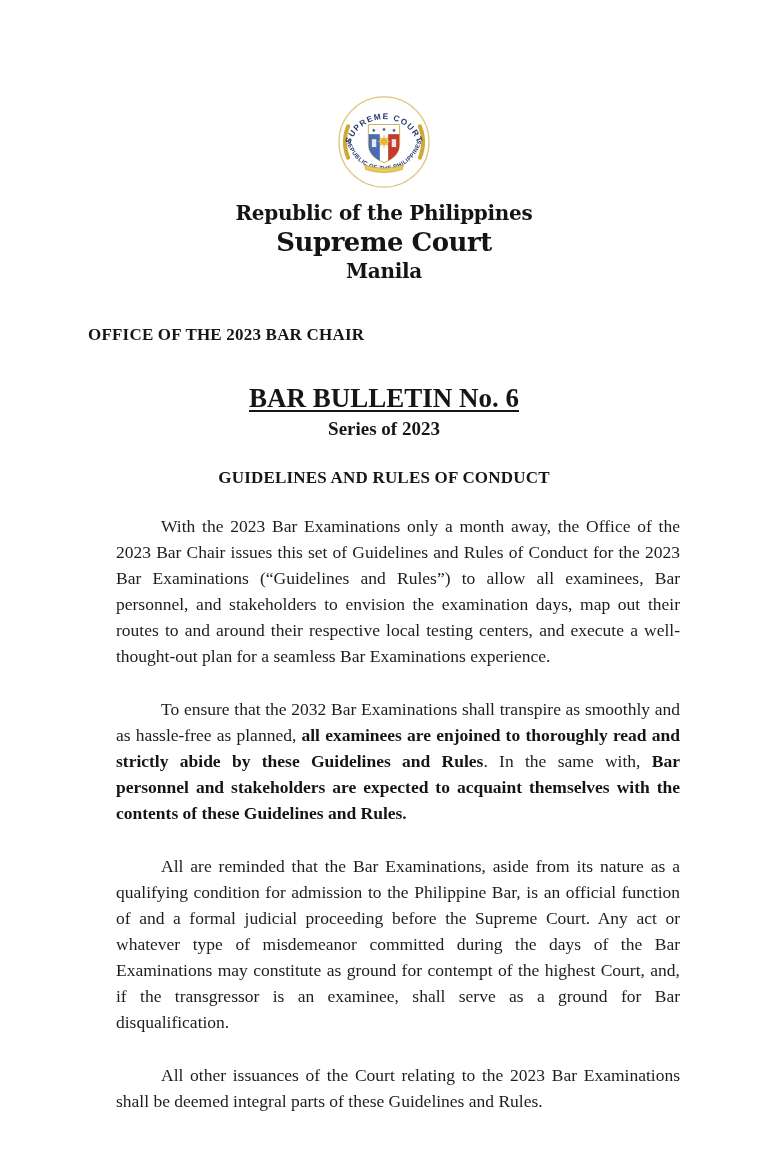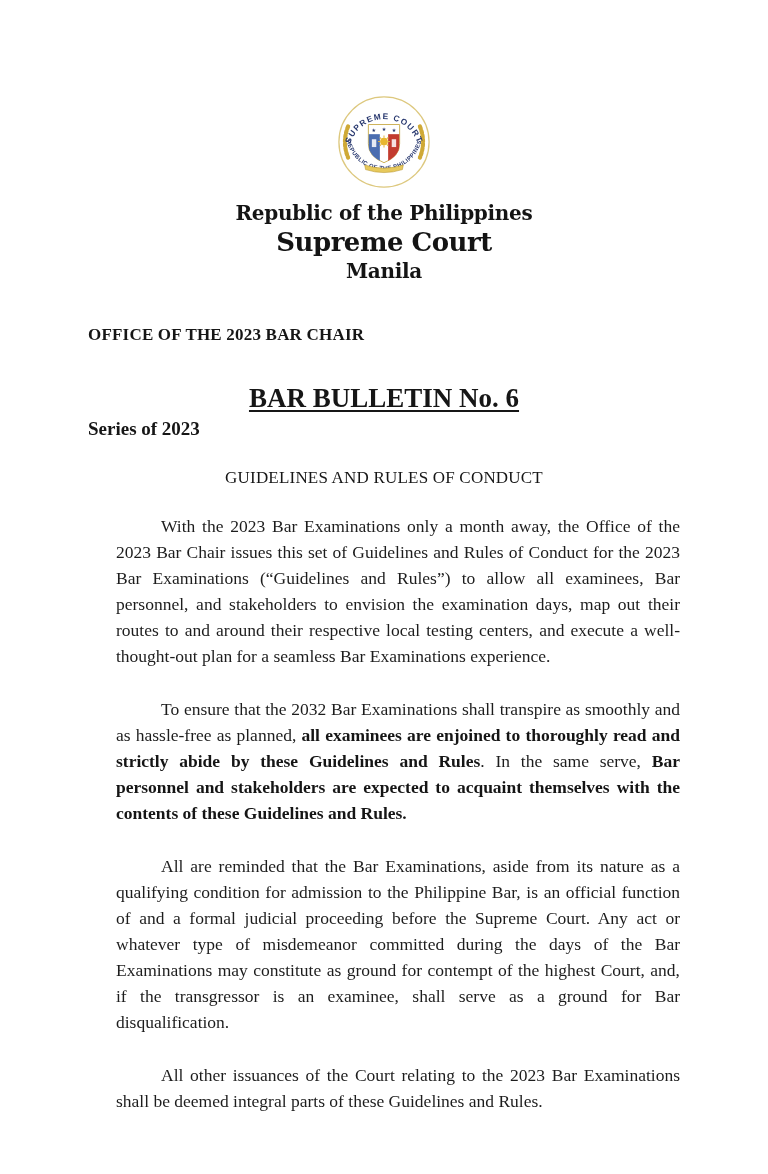--- a/index.html
+++ b/index.html
@@ -57,30 +57,30 @@
     font-weight: 700;
     font-size: 27px;
     line-height: 32px;
     color: #161616;
     text-decoration: underline;
     text-decoration-thickness: 2px;
     text-underline-offset: 3px;
   }
   .bulletin-series {
     margin-top: 3px;
-    text-align: left;
+    text-align: center;
     font-weight: 700;
     font-size: 19px;
     line-height: 24px;
     color: #161616;
   }
   .subject-heading {
     margin-top: 26px;
     text-align: center;
-    font-weight: 400;
+    font-weight: 700;
     font-size: 17px;
     line-height: 22px;
     letter-spacing: 0.2px;
     color: #161616;
   }
   .doc-body { margin-top: 24px; margin-left: 28px; }
   .doc-body p {
     margin: 0 0 27px 0;
     font-size: 17.5px;
     line-height: 26px;
@@ -160,18 +160,18 @@
   <h1 class="bulletin-title">BAR BULLETIN No. 6</h1>
 
   <div class="bulletin-series">Series of 2023</div>
 
   <div class="subject-heading">
     <div>GUIDELINES AND RULES OF CONDUCT</div>
   </div>
 
   <main class="doc-body">
     <p>With the 2023 Bar Examinations only a month away, the Office of the 2023 Bar Chair issues this set of Guidelines and Rules of Conduct for the 2023 Bar Examinations (“Guidelines and Rules”) to allow all examinees, Bar personnel, and stakeholders to envision the examination days, map out their routes to and around their respective local testing centers, and execute a well-thought-out plan for a seamless Bar Examinations experience.</p>
-    <p><span>To ensure that the 2032 Bar Examinations shall transpire as smoothly and as hassle-free as planned, </span><strong>all examinees are enjoined to thoroughly read and strictly abide by these Guidelines and Rules</strong><span>. In the same serve, </span><strong>Bar personnel and stakeholders are expected to acquaint themselves with the contents of these Guidelines and Rules.</strong></p>
+    <p><span>To ensure that the 2032 Bar Examinations shall transpire as smoothly and as hassle-free as planned, </span><strong>all examinees are enjoined to thoroughly read and strictly abide by these Guidelines and Rules</strong><span>. In the same with, </span><strong>Bar personnel and stakeholders are expected to acquaint themselves with the contents of these Guidelines and Rules.</strong></p>
     <p>All are reminded that the Bar Examinations, aside from its nature as a qualifying condition for admission to the Philippine Bar, is an official function of and a formal judicial proceeding before the Supreme Court. Any act or whatever type of misdemeanor committed during the days of the Bar Examinations may constitute as ground for contempt of the highest Court, and, if the transgressor is an examinee, shall serve as a ground for Bar disqualification.</p>
     <p>All other issuances of the Court relating to the 2023 Bar Examinations shall be deemed integral parts of these Guidelines and Rules.</p>
   </main>
 
 </div>
 
 </body></html>

